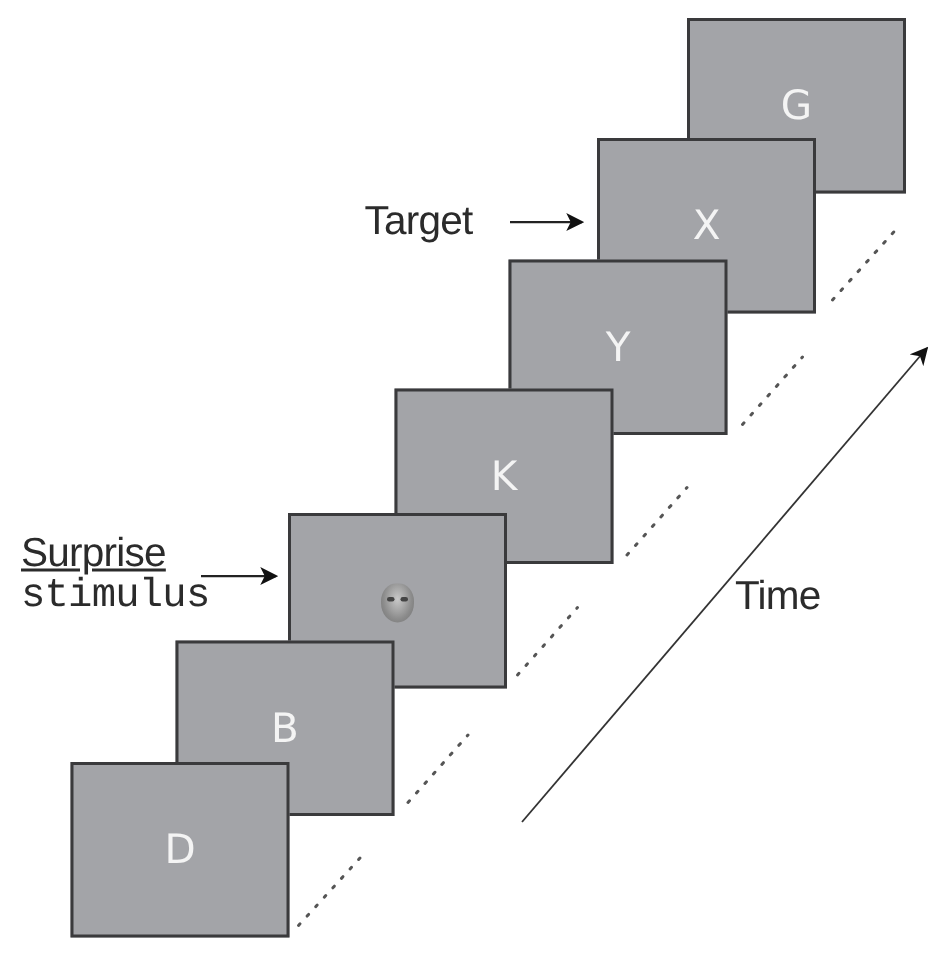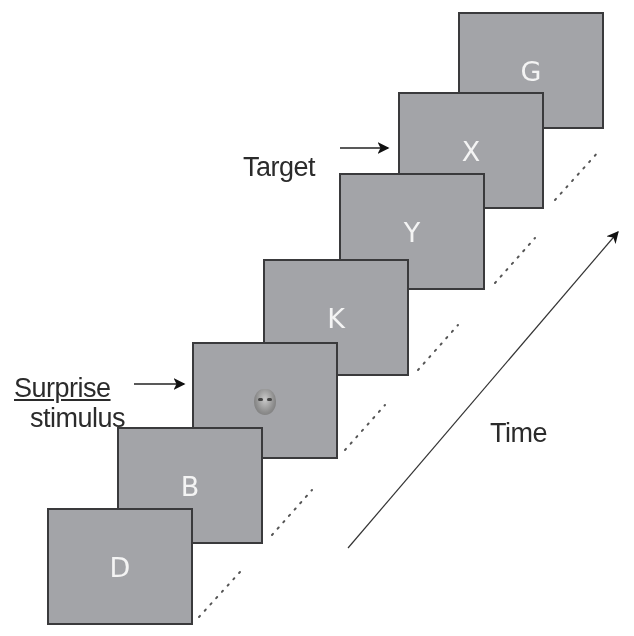--- a/index.html
+++ b/index.html
@@ -1,19 +1,19 @@
 <!DOCTYPE html>
 <html><head>
 <meta charset="utf-8">
 <style>
   html,body{margin:0;padding:0;background:#ffffff;}
   body{width:634px;height:636px;position:relative;overflow:hidden;font-family:"Liberation Sans",sans-serif;}
   .card{position:absolute;width:146px;height:117px;background:#a3a4a8;border:2px solid #3a3a3c;box-sizing:border-box;}
   .card .letter{position:absolute;left:0;right:0;top:50%;transform:translateY(-50%);text-align:center;color:#f4f4f4;font-size:27px;font-family:"DejaVu Sans",sans-serif;}
-  .label{position:absolute;color:#2b2b2b;font-size:27px;line-height:30px;letter-spacing:-0.5px;margin-top:20px;}
+  .label{position:absolute;color:#2b2b2b;font-size:27px;line-height:30px;letter-spacing:-0.5px;}
   svg{position:absolute;left:0;top:0;}
   .face{position:absolute;width:22px;height:26px;border-radius:45% 45% 50% 50%;background:radial-gradient(ellipse at 50% 40%,#c9c9c9 0%,#8c8c8c 60%,#6f6f6f 100%);}
   .face:before,.face:after{content:"";position:absolute;top:9px;width:5px;height:3px;background:#444;border-radius:2px;}
   .face:before{left:4px;} .face:after{right:4px;}
 </style>
 </head>
 <body>
 
 <svg width="634" height="636">
   <defs>
@@ -64,14 +64,14 @@
 </div>
 <div class="card" style="left:117px;top:427px;">
   <span class="letter">B</span>
 </div>
 <div class="card" style="left:47px;top:508px;">
   <span class="letter">D</span>
 </div>
 
 <div class="label" style="left:243px;top:132px;">Target</div>
 <div class="label" style="left:14px;top:353px;text-decoration:underline;">Surprise</div>
-<div class="label" style="left:30px;top:383px;">stimulus</div>
-<div class="label" style="left:490px;top:398px;">Time</div>
+<div class="label" style="left:14px;top:383px;font-family:Liberation Mono, monospace;">stimulus</div>
+<div class="label" style="left:490px;top:382px;">Time</div>
 
 </body></html>

